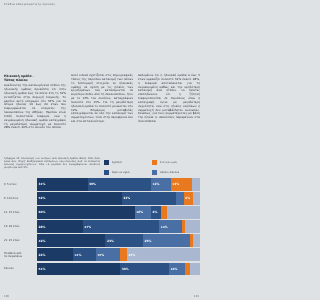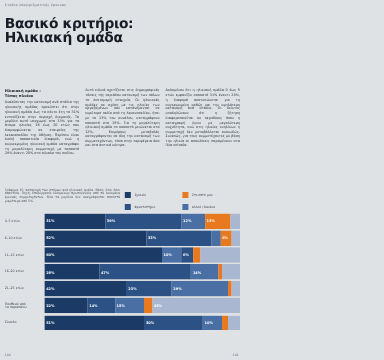--- a/index.html
+++ b/index.html
@@ -86,22 +86,20 @@
   .folio.l{left:4px;}
   .folio.r{right:4px;}
 </style>
 </head>
 <body>
 
 <div class="page">
 
   <div class="runhead">Στάδια επαγγελματικής έρευνας</div>
 
-  <div class="title">Βασικό κριτήριο:
-Ηλικιακή ομάδα</div>
 
   <div class="cols">
     <div class="col">
       <div class="lead">Ηλικιακή ομάδα –
 Τόπος πλοίου</div>
       <p>Αναλύοντας την κατανομή ανά στάδιο της ηλικιακής ομάδας προκύπτει ότι στην ηλικιακή ομάδα έως τα πέντε έτη το 31% εντοπίζεται στην περιοχή διαμονής. Το μερίδιο αυτό υποχωρεί στο 33% για τα άτομα ηλικίας 16 έως 20 ετών που διαμορφώνεται σε εταιρείες της λεκανοπεδίου της Αθήνας. Περίπου είναι διπλή ποσοστιαία διαφορά, ενώ η συγκεκριμένη ηλικιακή ομάδα καταγράφει τη μεγαλύτερη συμμετοχή με ποσοστό 28% έναντι 20% στο σύνολο του πεδίου.</p>
     </div>
     <div class="col">
       <p>Αυτό ειδικά σχετίζεται στις δημογραφικές τάσεις της περιόδου κατανομή των πόλων το λεπτομερή στοιχεία. Οι ηλικιακές ομάδες σε σχέση με τις ηλικίες των εργαζομένων που κατανέμονται σε ευρύτερο πεδίο από τη λεκανοπεδίου, ήτοι με το 13% του συνόλου, καταγράφουν ποσοστό στο 15%. Για τη μεγαλύτερη ηλικιακή ομάδα το ποσοστό μειώνεται στο 12%. Επιμέρους μεταβολές καταγράφονται σε όλη την κατανομή των συμμετεχόντων, τόσο στην περιφέρεια όσο και στα αστικά κέντρα.</p>
     </div>

